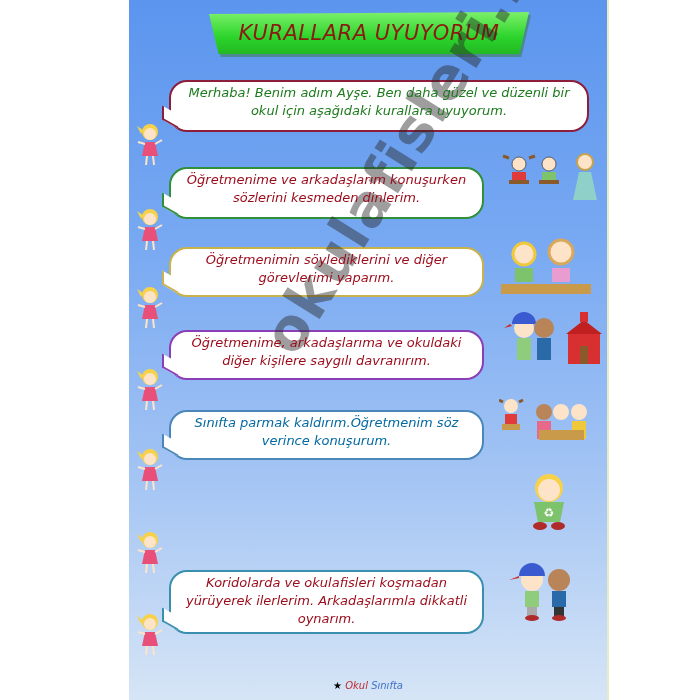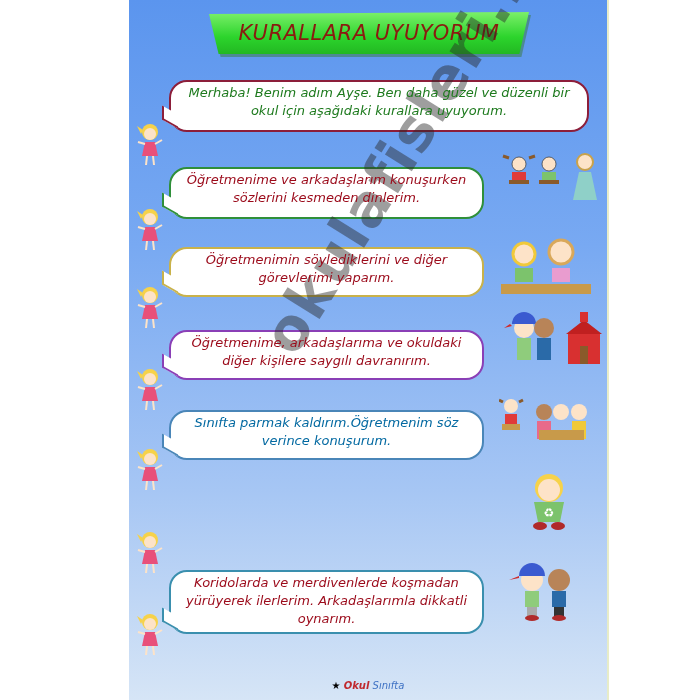--- a/index.html
+++ b/index.html
@@ -17,21 +17,21 @@
   .bubble{position:absolute;background:#fff;border:2px solid;border-radius:18px;box-sizing:border-box;
     display:flex;align-items:flex-start;justify-content:center;text-align:center;padding:2px 14px;
     font-style:italic;font-size:13px;line-height:18px;}
   .bubble .tail{position:absolute;left:-9px;bottom:6px;width:14px;height:12px;background:#fff;border-left:2px solid;border-bottom:2px solid;border-color:inherit;transform:skewY(30deg);}
   .bubble span{position:relative;z-index:1;}
   .girl{position:absolute;width:30px;height:48px;}
   .art{position:absolute;}
   .watermark{position:absolute;left:120px;top:330px;font-size:58px;font-weight:bold;color:rgba(40,40,40,.45);
     transform:rotate(-58deg);transform-origin:left top;white-space:nowrap;letter-spacing:2px;font-family:"DejaVu Sans",sans-serif;}
   .footer{position:absolute;left:0;width:100%;top:680px;text-align:center;font-size:10px;font-style:italic;}
-  .footer .a{color:#c0292e;font-weight:bold;}
+  .footer .a{color:#c0292e;font-weight:normal;}
   .footer .b{color:#3f72c4;}
 </style>
 </head>
 <body>
 
 <div class="poster">
   <div class="title-shadow"></div>
   <div class="title">
     <span>KURALLARA UYUYORUM</span>
   </div>
@@ -52,21 +52,21 @@
   <div class="bubble" style="left:40px;top:247px;width:315px;height:50px;border-color:#c9b24a;color:#9b0a1a;">
     <div class="tail"></div>
     <span>Öğretmenimin söylediklerini ve diğer görevlerimi yaparım.</span>
   </div>
   <div class="bubble" style="left:40px;top:410px;width:315px;height:50px;border-color:#4a86b8;color:#0369a1;">
     <div class="tail"></div>
     <span>Sınıfta parmak kaldırım.Öğretmenim söz verince konuşurum.</span>
   </div>
   <div class="bubble" style="left:40px;top:570px;width:315px;height:64px;border-color:#3a8fae;color:#9b0a1a;">
     <div class="tail"></div>
-    <span>Koridolarda ve merdivenlerde koşmadan yürüyerek ilerlerim. Arkadaşlarımla dikkatli oynarım.</span>
+    <span>Koridolarda ve okulafisleri koşmadan yürüyerek ilerlerim. Arkadaşlarımla dikkatli oynarım.</span>
   </div>
 
   <svg class="girl" style="left:6px;top:120px" viewBox="0 0 30 48">
     <circle cx="15" cy="12" r="8" fill="#f6d24a"></circle>
       <circle cx="15" cy="14" r="6" fill="#fde3c8"></circle>
     <path d="M8 10 L2 6 L6 14Z" fill="#f6d24a"></path>
       <path d="M10 22 L20 22 L23 36 L7 36Z" fill="#e8507a"></path>
     <line x1="10" y1="24" x2="3" y2="22" stroke="#fde3c8" stroke-width="2"></line>
       <line x1="20" y1="24" x2="27" y2="20" stroke="#fde3c8" stroke-width="2"></line>
     <line x1="12" y1="36" x2="11" y2="45" stroke="#fde3c8" stroke-width="2"></line>

